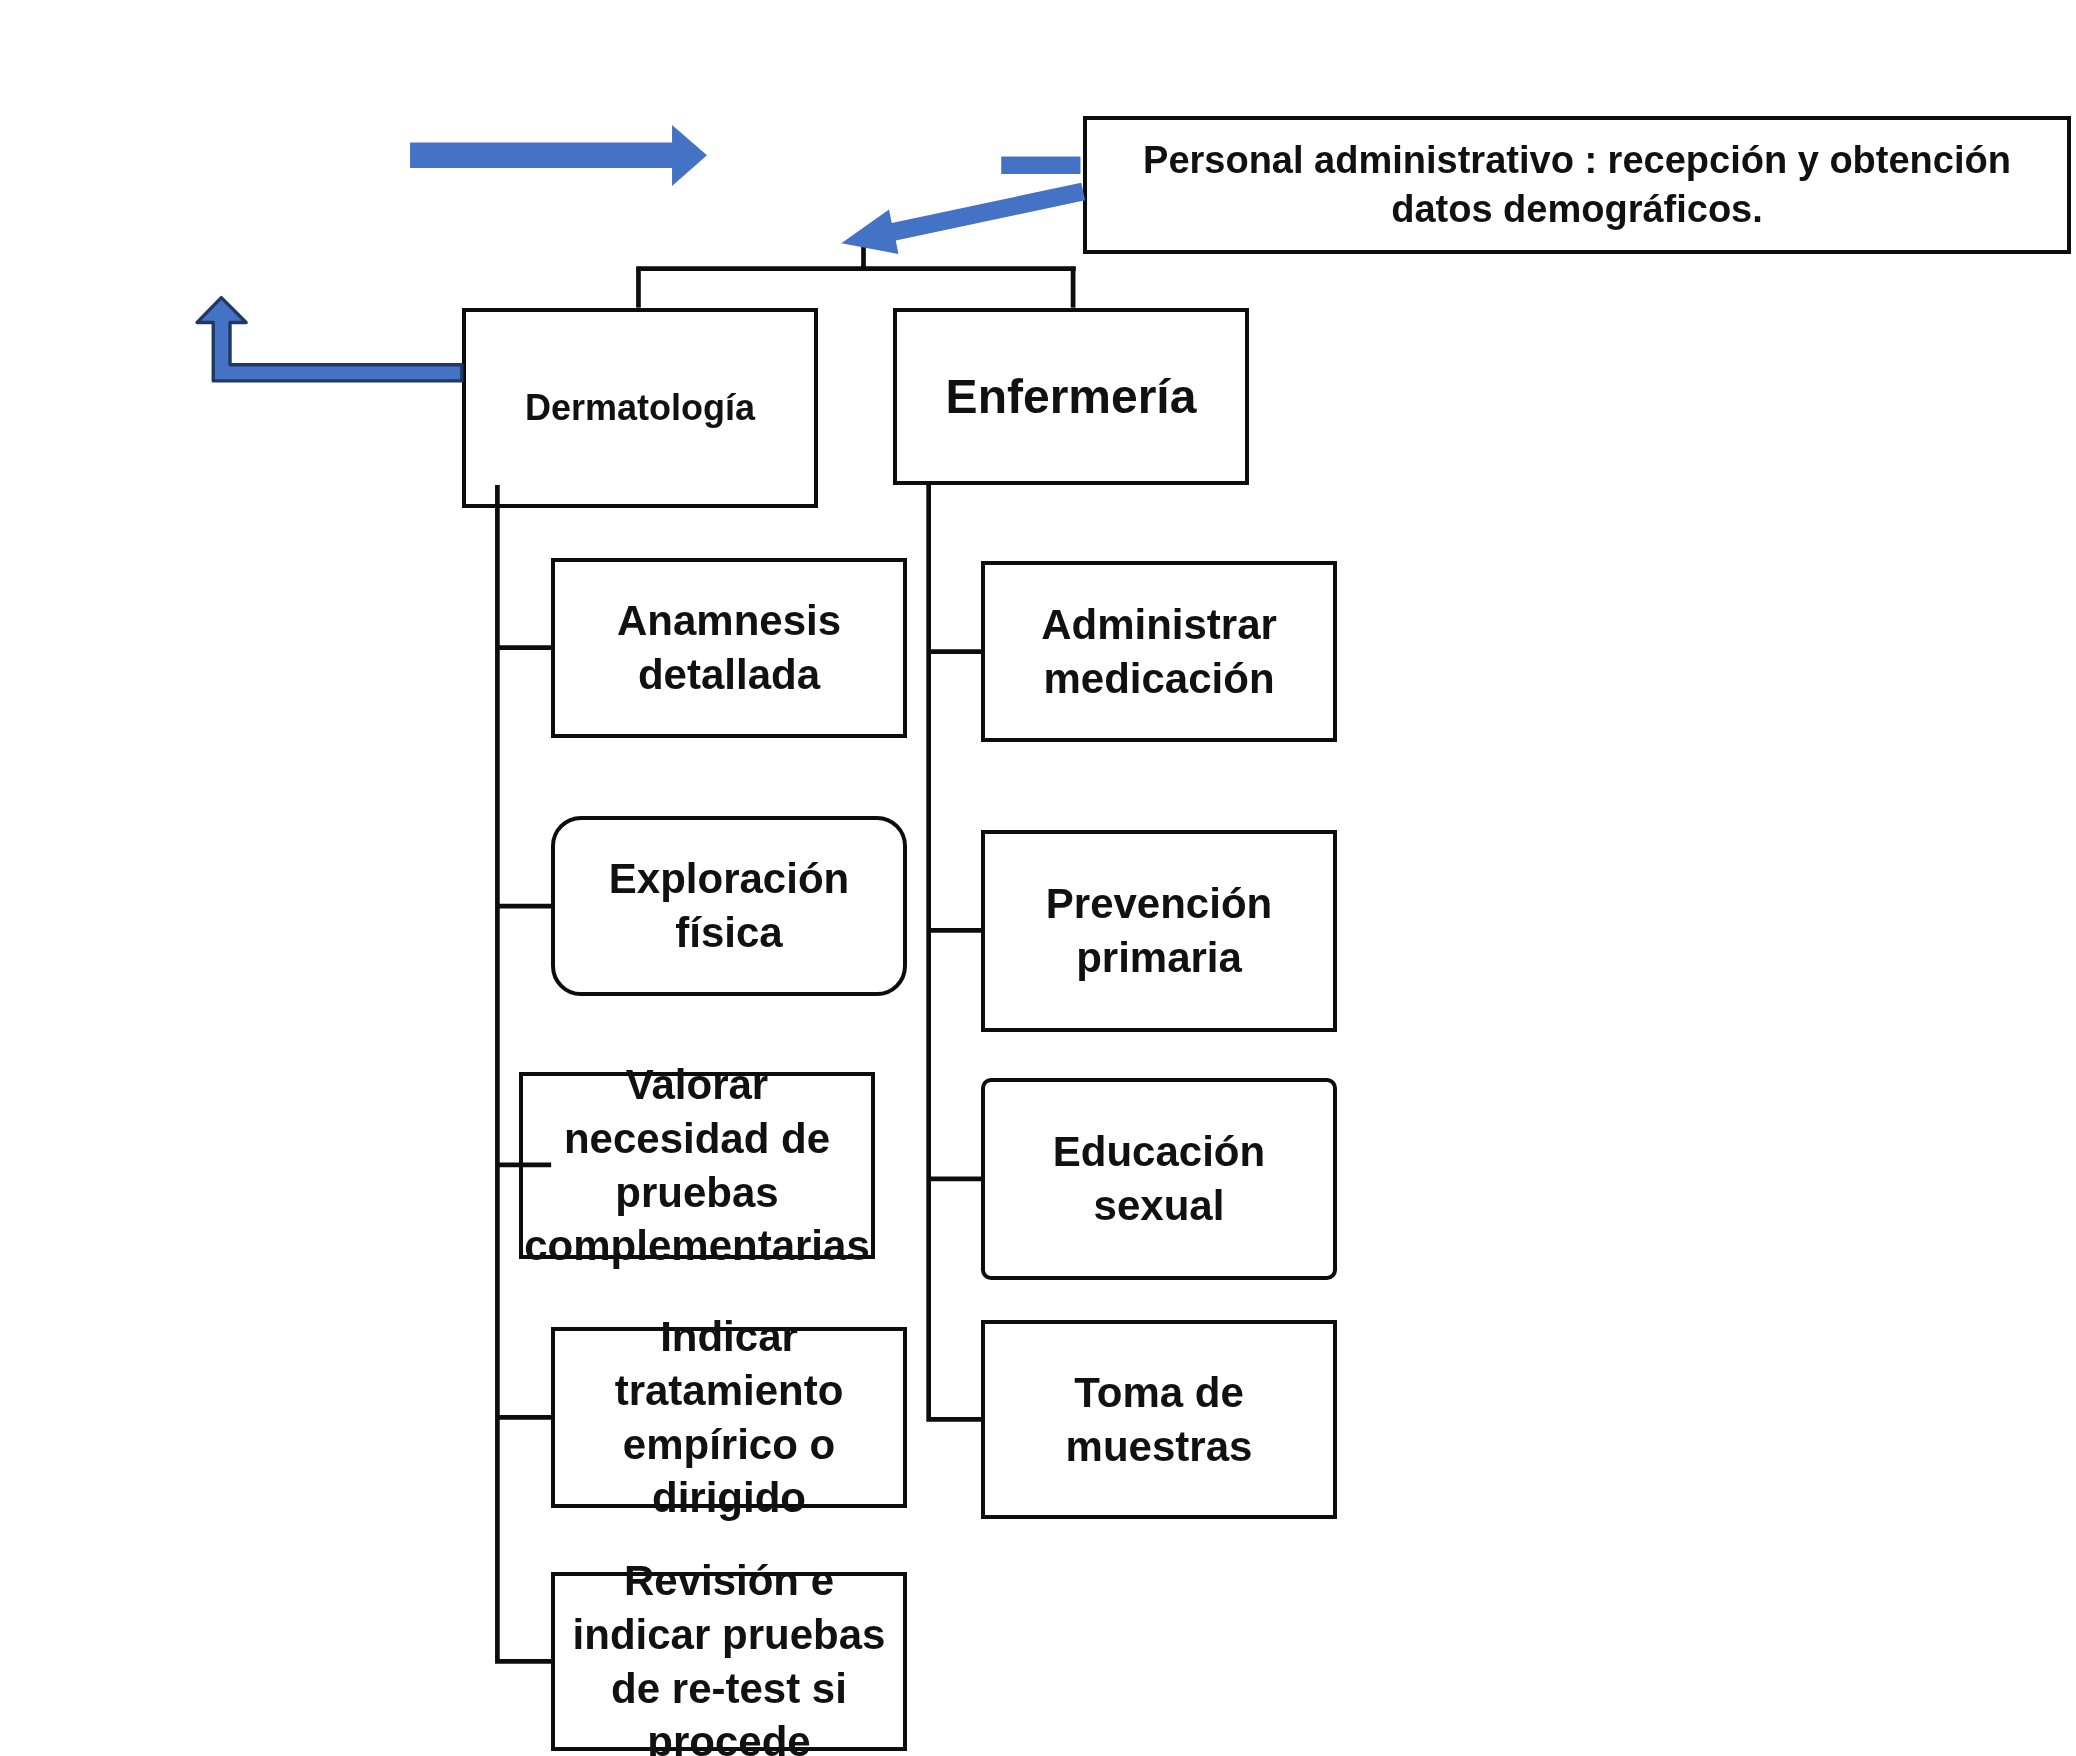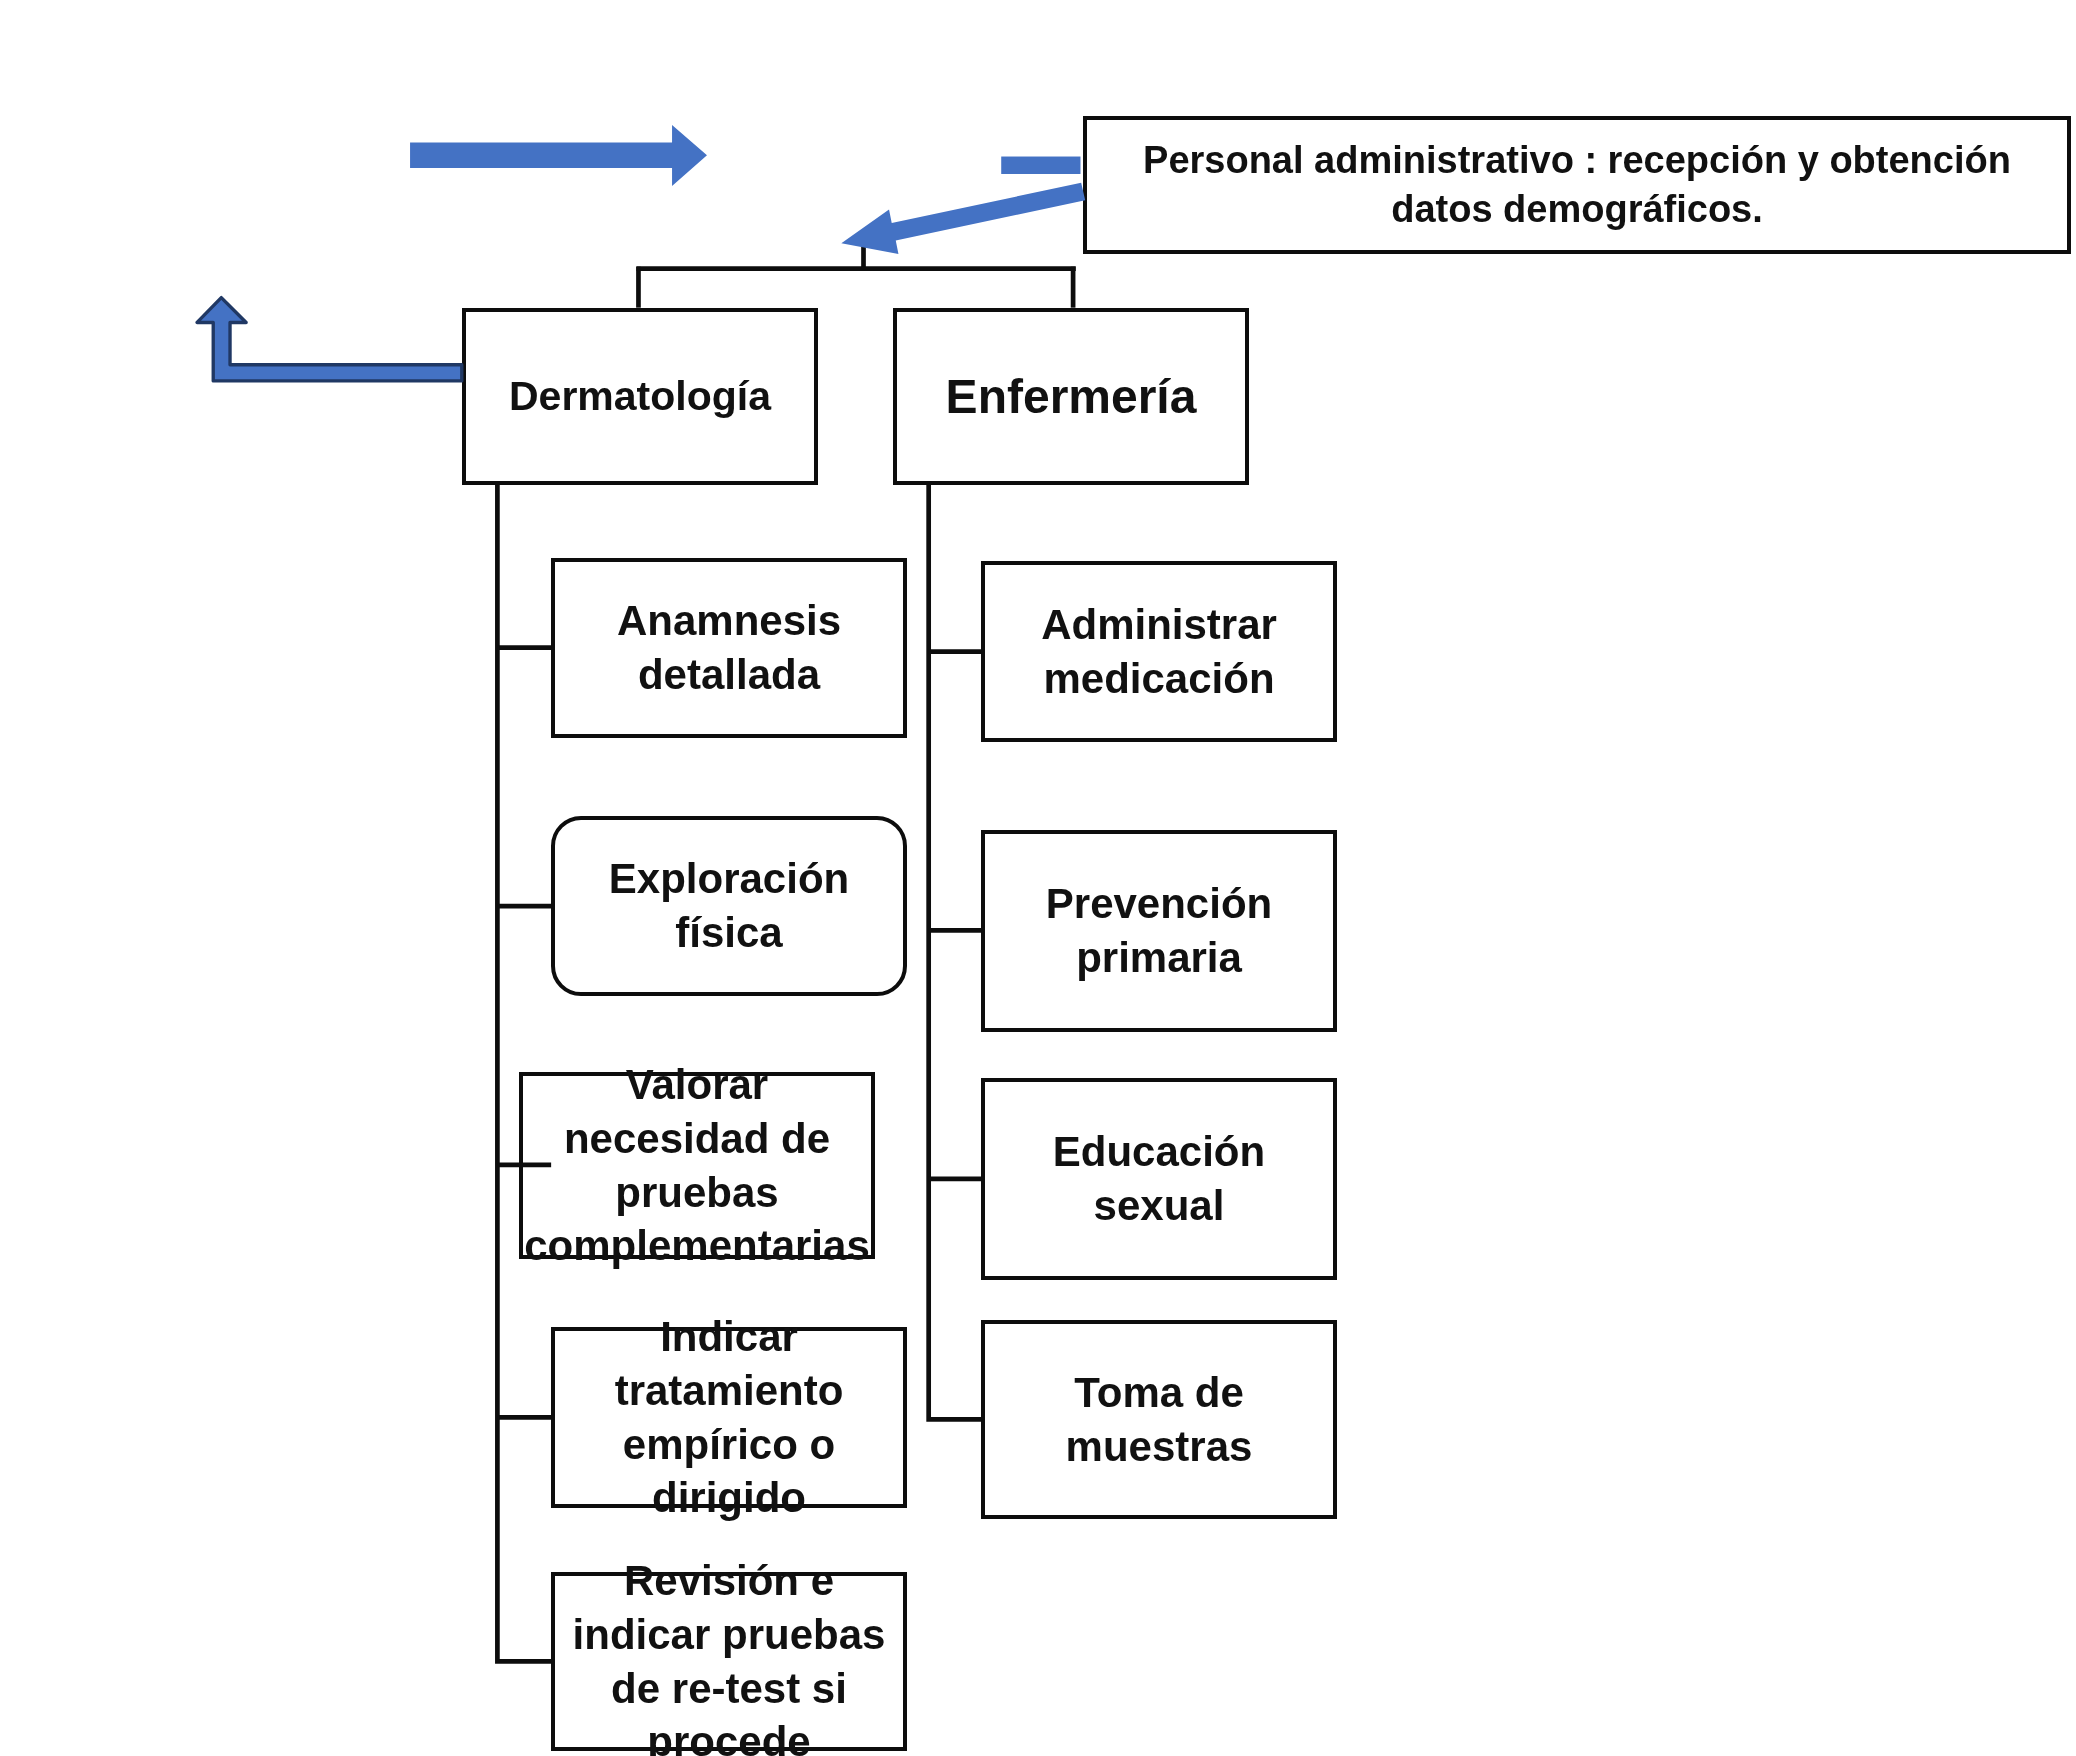--- a/index.html
+++ b/index.html
@@ -41,33 +41,33 @@
     border-width:4px;
     border-radius:21.5px;
     font-size:38px;
   }
   #admin-node{
     left:1083px; top:116px; width:988px; height:138px;
     font-size:38px;
     padding:0 20px;
   }
   
-  #branch-derm{ left:462px;  top:308px; width:356px; height:177px; font-size:41px;}
+  #branch-derm{ left:462px;  top:308px; width:356px; height:200px; font-size:36px;}
   #branch-enf{  left:893px; top:308px; width:356px; height:177px; font-size:48px;}
   
   .task{ width:356px; font-size:42px; padding:0 9.4px;}
   #task-anamnesis   { left:551px; top:558px;  height:180px;}
   #task-exploracion { left:551px; top:816px; height:180px;border-radius:30px;}
   #task-valorar     { left:519px; top:1072px; height:187px;}
   #task-indicar     { left:551px; top:1327px; height:181px;}
   #task-revision    { left:551px; top:1572px; height:179px;}
   
   #task-administrar { left:981px; top:561px;  height:181px;}
   #task-prevencion  { left:981px; top:830px; height:202px;}
-  #task-educacion   { left:981px; top:1078px; height:202px;}
+  #task-educacion   { left:981px; top:1078px; height:202px;border-radius:10px;}
   #task-toma        { left:981px; top:1320px; height:199px;}
   #connector-layer{
     position:absolute;
     left:0; top:0;
     pointer-events:none;
   }
 </style>
 </head>
 <body>
 

